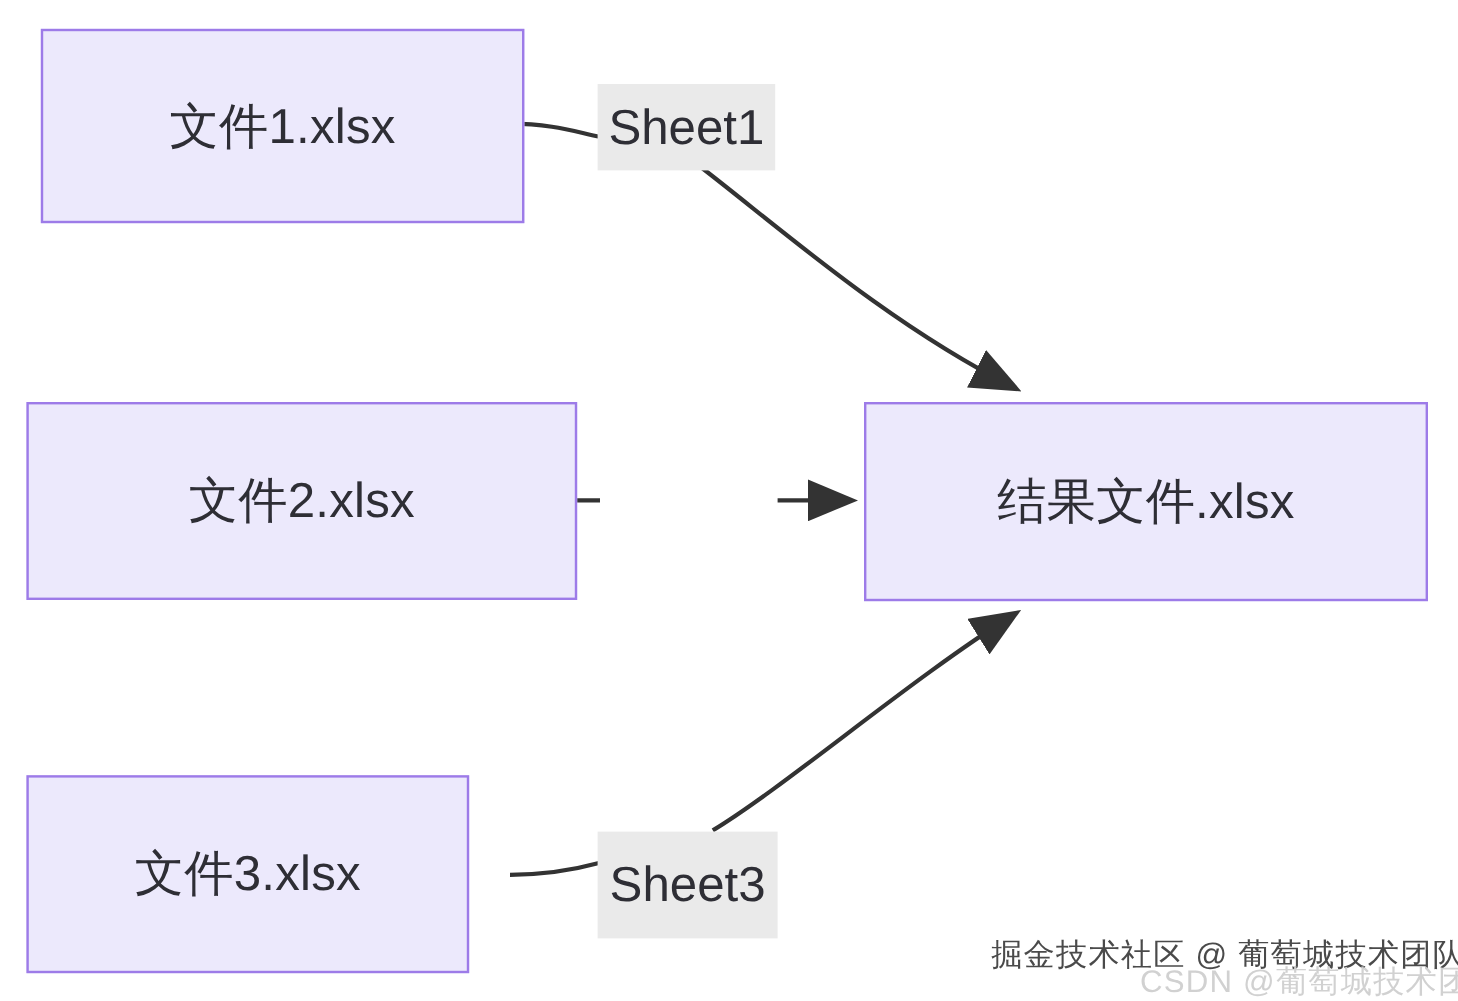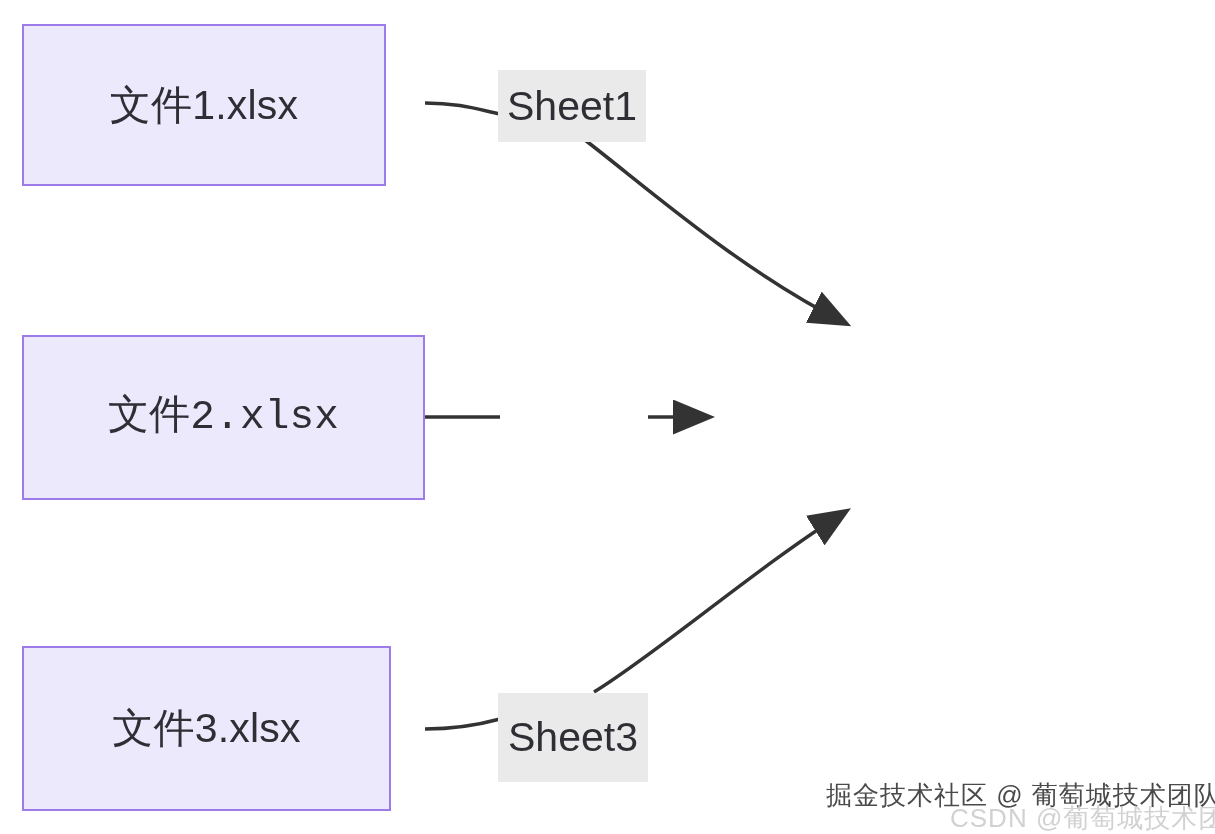--- a/index.html
+++ b/index.html
@@ -88,32 +88,35 @@
 
     <path d="M 425 417 L 500 417" stroke="#333333" stroke-width="3.5" fill="none"></path>
 
     <path d="M 648 417 L 708 417" stroke="#333333" stroke-width="3.5" fill="none" marker-end="url(#arrowhead)"></path>
 
     <path d="M 425 729 C 455 729, 478 725, 500 719" stroke="#333333" stroke-width="3.5" fill="none"></path>
 
     <path d="M 594 692 C 655 655, 760 565, 845 512" stroke="#333333" stroke-width="3.5" fill="none" marker-end="url(#arrowhead)"></path>
   </svg>
 
-  <div class="node" style="left:22px; top:24px; width:364px; height:162px;">
+  <div class="node" style="left:34px; top:24px; width:403px; height:162px;">
     <span class="node-label">文件1.xlsx</span>
   </div>
 
-  <div class="node" style="left:22px; top:335px; width:403px; height:165px;font-family:Liberation Mono, monospace;">
+  <div class="node" style="left:22px; top:335px; width:459px; height:165px;">
     <span class="node-label">文件2.xlsx</span>
   </div>
 
   <div class="node" style="left:22px; top:646px; width:369px; height:165px;">
     <span class="node-label">文件3.xlsx</span>
   </div>
 
+  <div class="node" style="left:720px; top:335px; width:470px; height:166px;">
+    <span class="node-label">结果文件.xlsx</span>
+  </div>
 
   <div class="edge-label" style="left:498px; top:70px; width:148px; height:72px;justify-content:center;">
     <span>Sheet1</span>
   </div>
 
 
   <div class="edge-label" style="left:498px; top:693px; width:150px; height:89px;">
     <span>Sheet3</span>
   </div>
 

